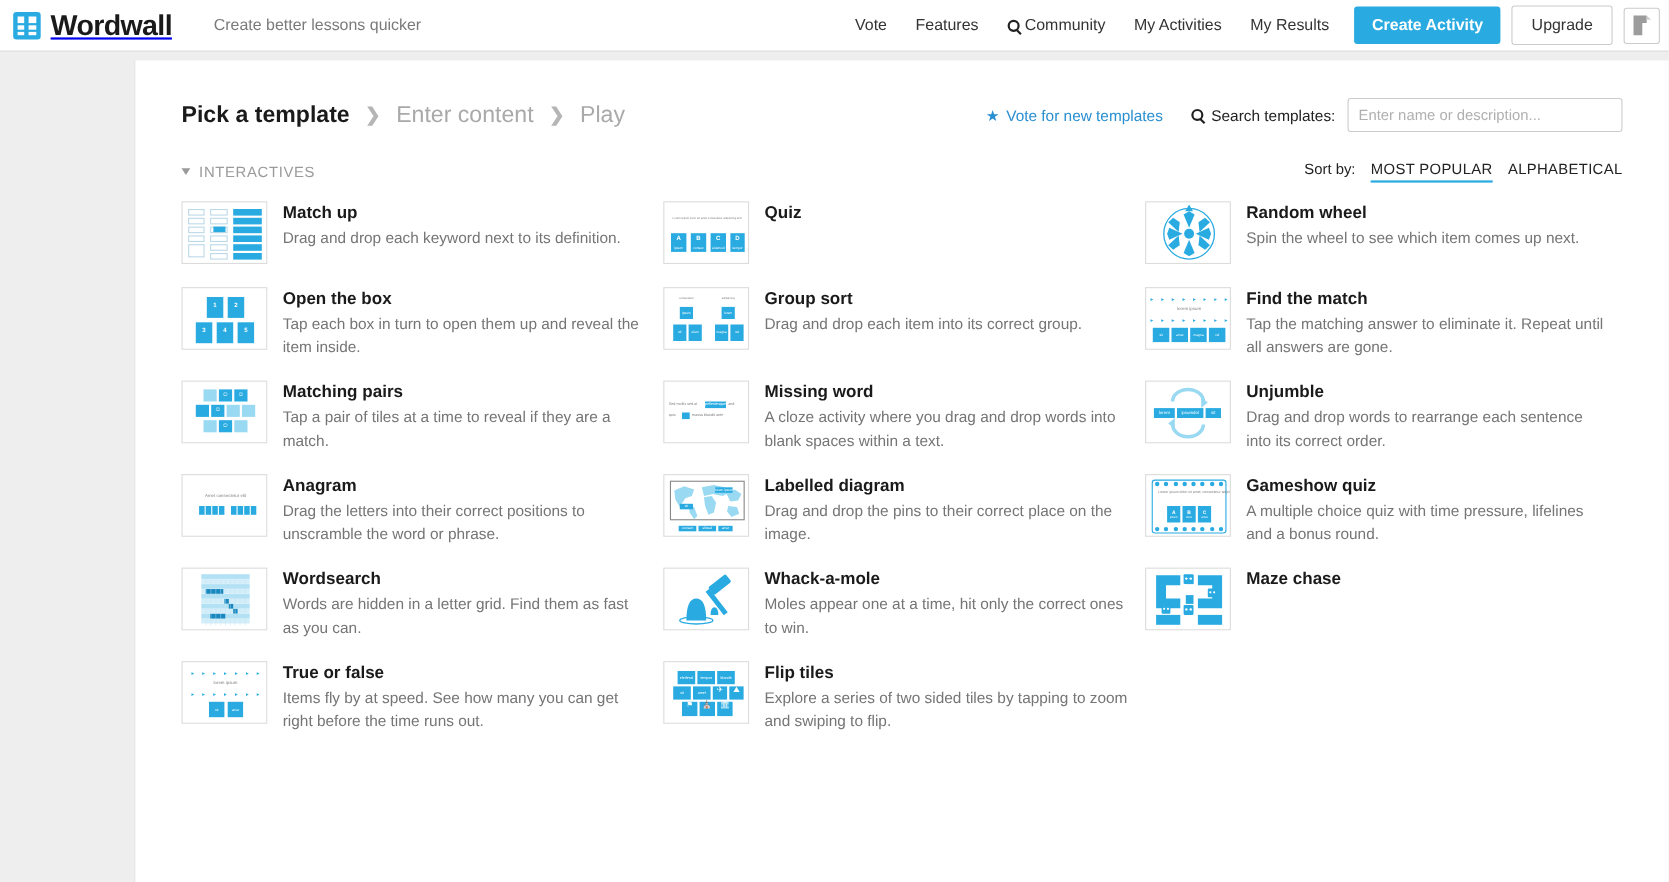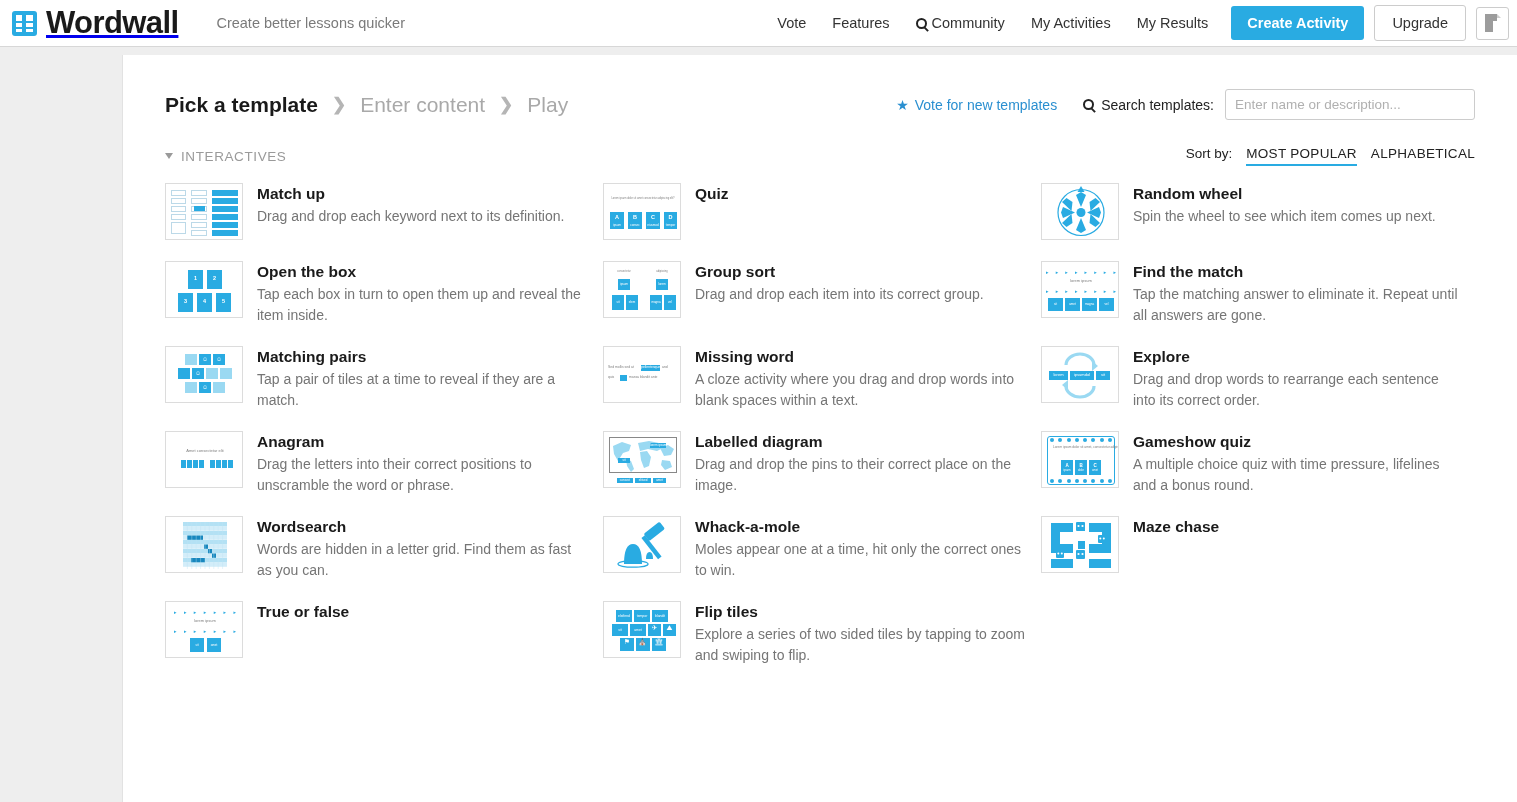--- a/index.html
+++ b/index.html
@@ -29,21 +29,21 @@
   .brand-mark i {
     position: absolute; background: #ffffff; display: block;
   }
   .bm1 { left: 4px;  top: 4px;  width: 6px; height: 6px; }
   .bm2 { left: 14px; top: 4px;  width: 7px; height: 6px; }
   .bm3 { left: 4px;  top: 12px; width: 6px; height: 4px; }
   .bm4 { left: 14px; top: 12px; width: 7px; height: 4px; }
   .bm5 { left: 4px;  top: 18px; width: 6px; height: 3px; }
   .bm6 { left: 14px; top: 18px; width: 7px; height: 3px; }
   .brand-name {
-    font-size: 31px; font-weight: bold; color: #1a1a1a;
+    font-size: 26px; font-weight: bold; color: #1a1a1a;
     letter-spacing: -0.6px;
   }
   .tagline {
     margin-left: 38px; font-size: 14.5px; color: #7a7a7a;
   }
   .nav {
     margin-left: auto; display: flex; align-items: center; gap: 0;
   }
   .nav-link {
     font-size: 14.5px; color: #333333; text-decoration: none;
@@ -488,21 +488,21 @@
               <path d="M26 43 l-6 -5 6 -5 z" fill="#9ad9f2"></path>
             </svg>
             <div class="tb" style="left:7px;top:24px;width:19px;height:9px"></div>
             <div class="tb" style="left:28px;top:24px;width:24px;height:9px"></div>
             <div class="tb" style="left:54px;top:24px;width:14px;height:9px"></div>
             <div class="twhite" style="left:7px;top:26px;width:19px;font-size:4px">lorem</div>
             <div class="twhite" style="left:28px;top:26px;width:24px;font-size:4px">ipsumdol</div>
             <div class="twhite" style="left:54px;top:26px;width:14px;font-size:4px">sit</div>
           </div>
           <div class="card-text">
-            <div class="card-title">Explore</div>
+            <div class="card-title">Unjumble</div>
             <div class="card-desc">Drag and drop words to rearrange each sentence into its correct order.</div>
           </div>
         </div>
 
         <div class="card">
           <div class="thumb">
             <div class="ttxt" style="left:0;top:17px;width:78px;font-size:4px">Amet consectetur elit</div>
             <div class="tb" style="left:15px;top:28px;width:5px;height:8px"></div>
             <div class="tb" style="left:21px;top:28px;width:5px;height:8px"></div>
             <div class="tb" style="left:27px;top:28px;width:5px;height:8px"></div>
@@ -697,20 +697,21 @@
                 <span style="color:#29abe2;font-size:5px">▸</span>
                 <span style="color:#29abe2;font-size:5px">▸</span>
             </div>
             <div class="tb" style="left:24px;top:36px;width:14px;height:14px"></div>
             <div class="tb" style="left:41px;top:36px;width:14px;height:14px"></div>
             <div class="twhite" style="left:24px;top:41px;width:14px">sit</div>
             <div class="twhite" style="left:41px;top:41px;width:14px">amet</div>
           </div>
           <div class="card-text">
             <div class="card-title">True or false</div>
+            <div class="card-desc">Items fly by at speed. See how many you can get right before the time runs out.</div>
           </div>
         </div>
 
         <div class="card">
           <div class="thumb">
             <div class="tb" style="left:12px;top:8px;width:16px;height:12px"></div>
             <div class="tb" style="left:30px;top:8px;width:16px;height:12px"></div>
             <div class="tb" style="left:48px;top:8px;width:16px;height:12px"></div>
             <div class="tb" style="left:8px;top:22px;width:16px;height:12px"></div>
             <div class="tb" style="left:26px;top:22px;width:16px;height:12px"></div>

